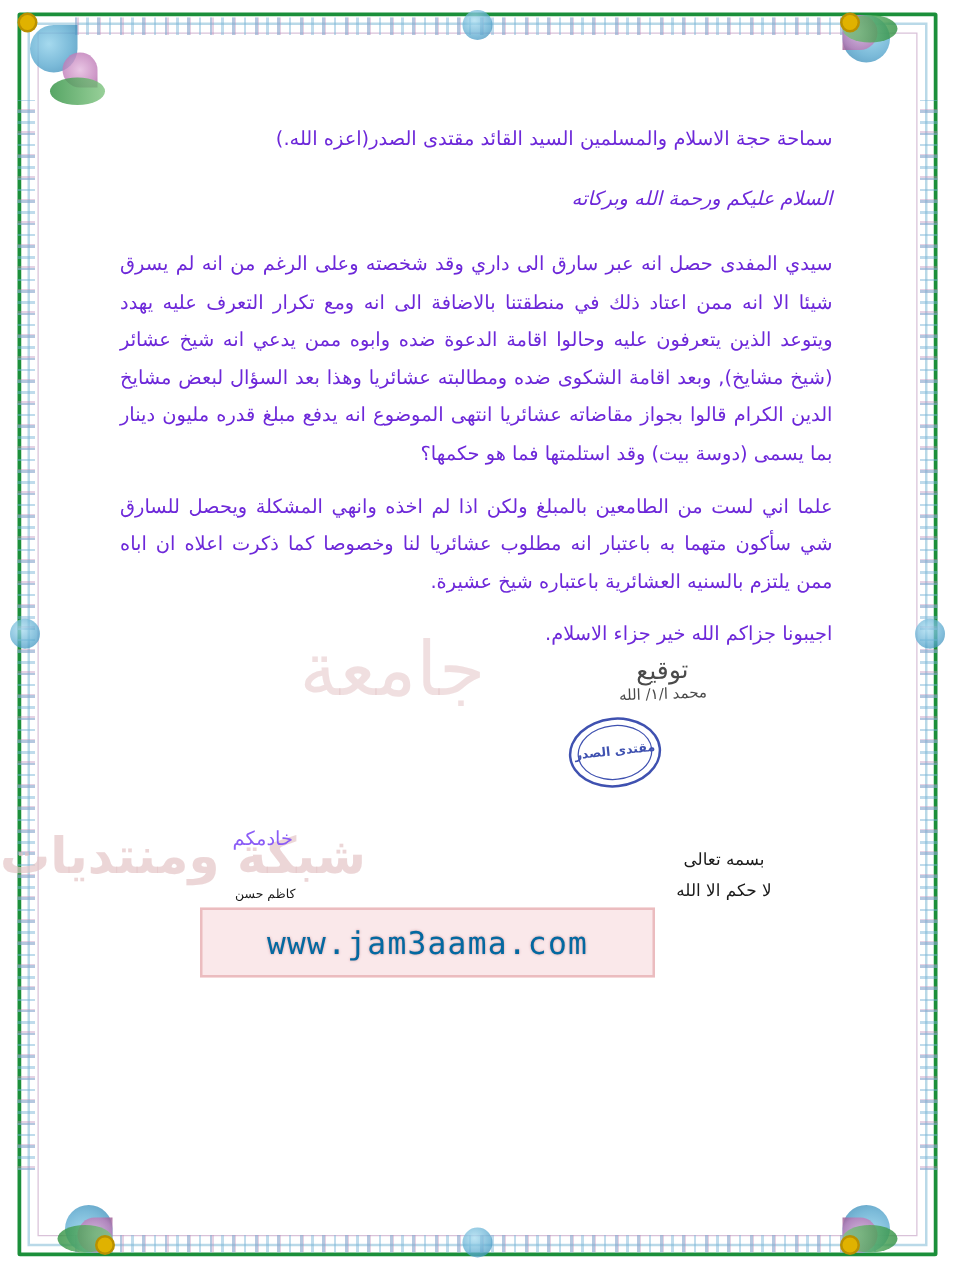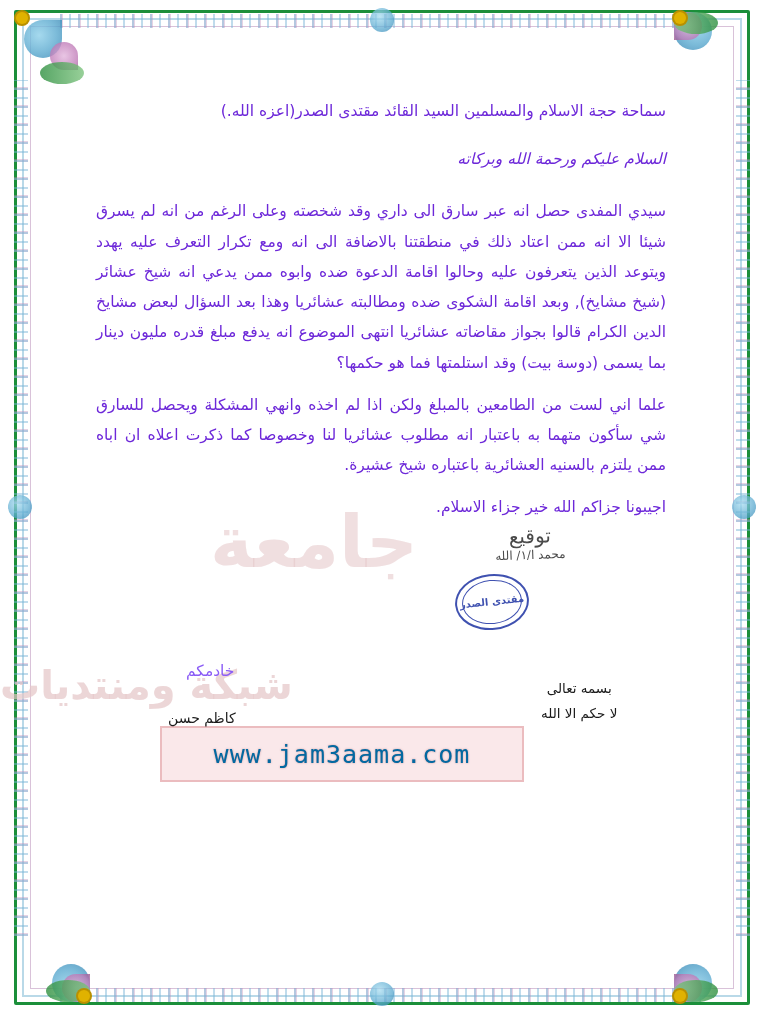--- a/index.html
+++ b/index.html
@@ -139,22 +139,22 @@
   .em-left   { left: 8px;   top: 495px; }
   .em-right  { left: 732px; top: 495px; }
 
   
   .watermark {
     position: absolute;
     left: 0;
     top: 505px;
     width: 628px;
     text-align: center;
-    font-size: 72px;
-    font-weight: bold;
+    font-size: 60px;
+    font-weight: normal;
     color: rgba(228, 196, 198, 0.55);
     letter-spacing: 2px;
     pointer-events: none;
     user-select: none;
     line-height: 1.05;
   }
   .watermark-2 {
     position: absolute;
     left: 0;
     top: 662px;
@@ -254,24 +254,24 @@
   .servant {
     position: absolute;
     left: 186px;
     top: 662px;
     direction: rtl;
     font-size: 15.5px;
     color: #8b5cf6;
   }
   .signer-name {
     position: absolute;
-    left: 168px;
+    left: 188px;
     top: 710px;
     direction: rtl;
-    font-size: 14px;
+    font-size: 10px;
     color: #1a1a1a;
   }
 
   .besm-block {
     position: absolute;
     left: 541px;
     top: 676px;
     direction: rtl;
     text-align: center;
     font-size: 13.5px;

